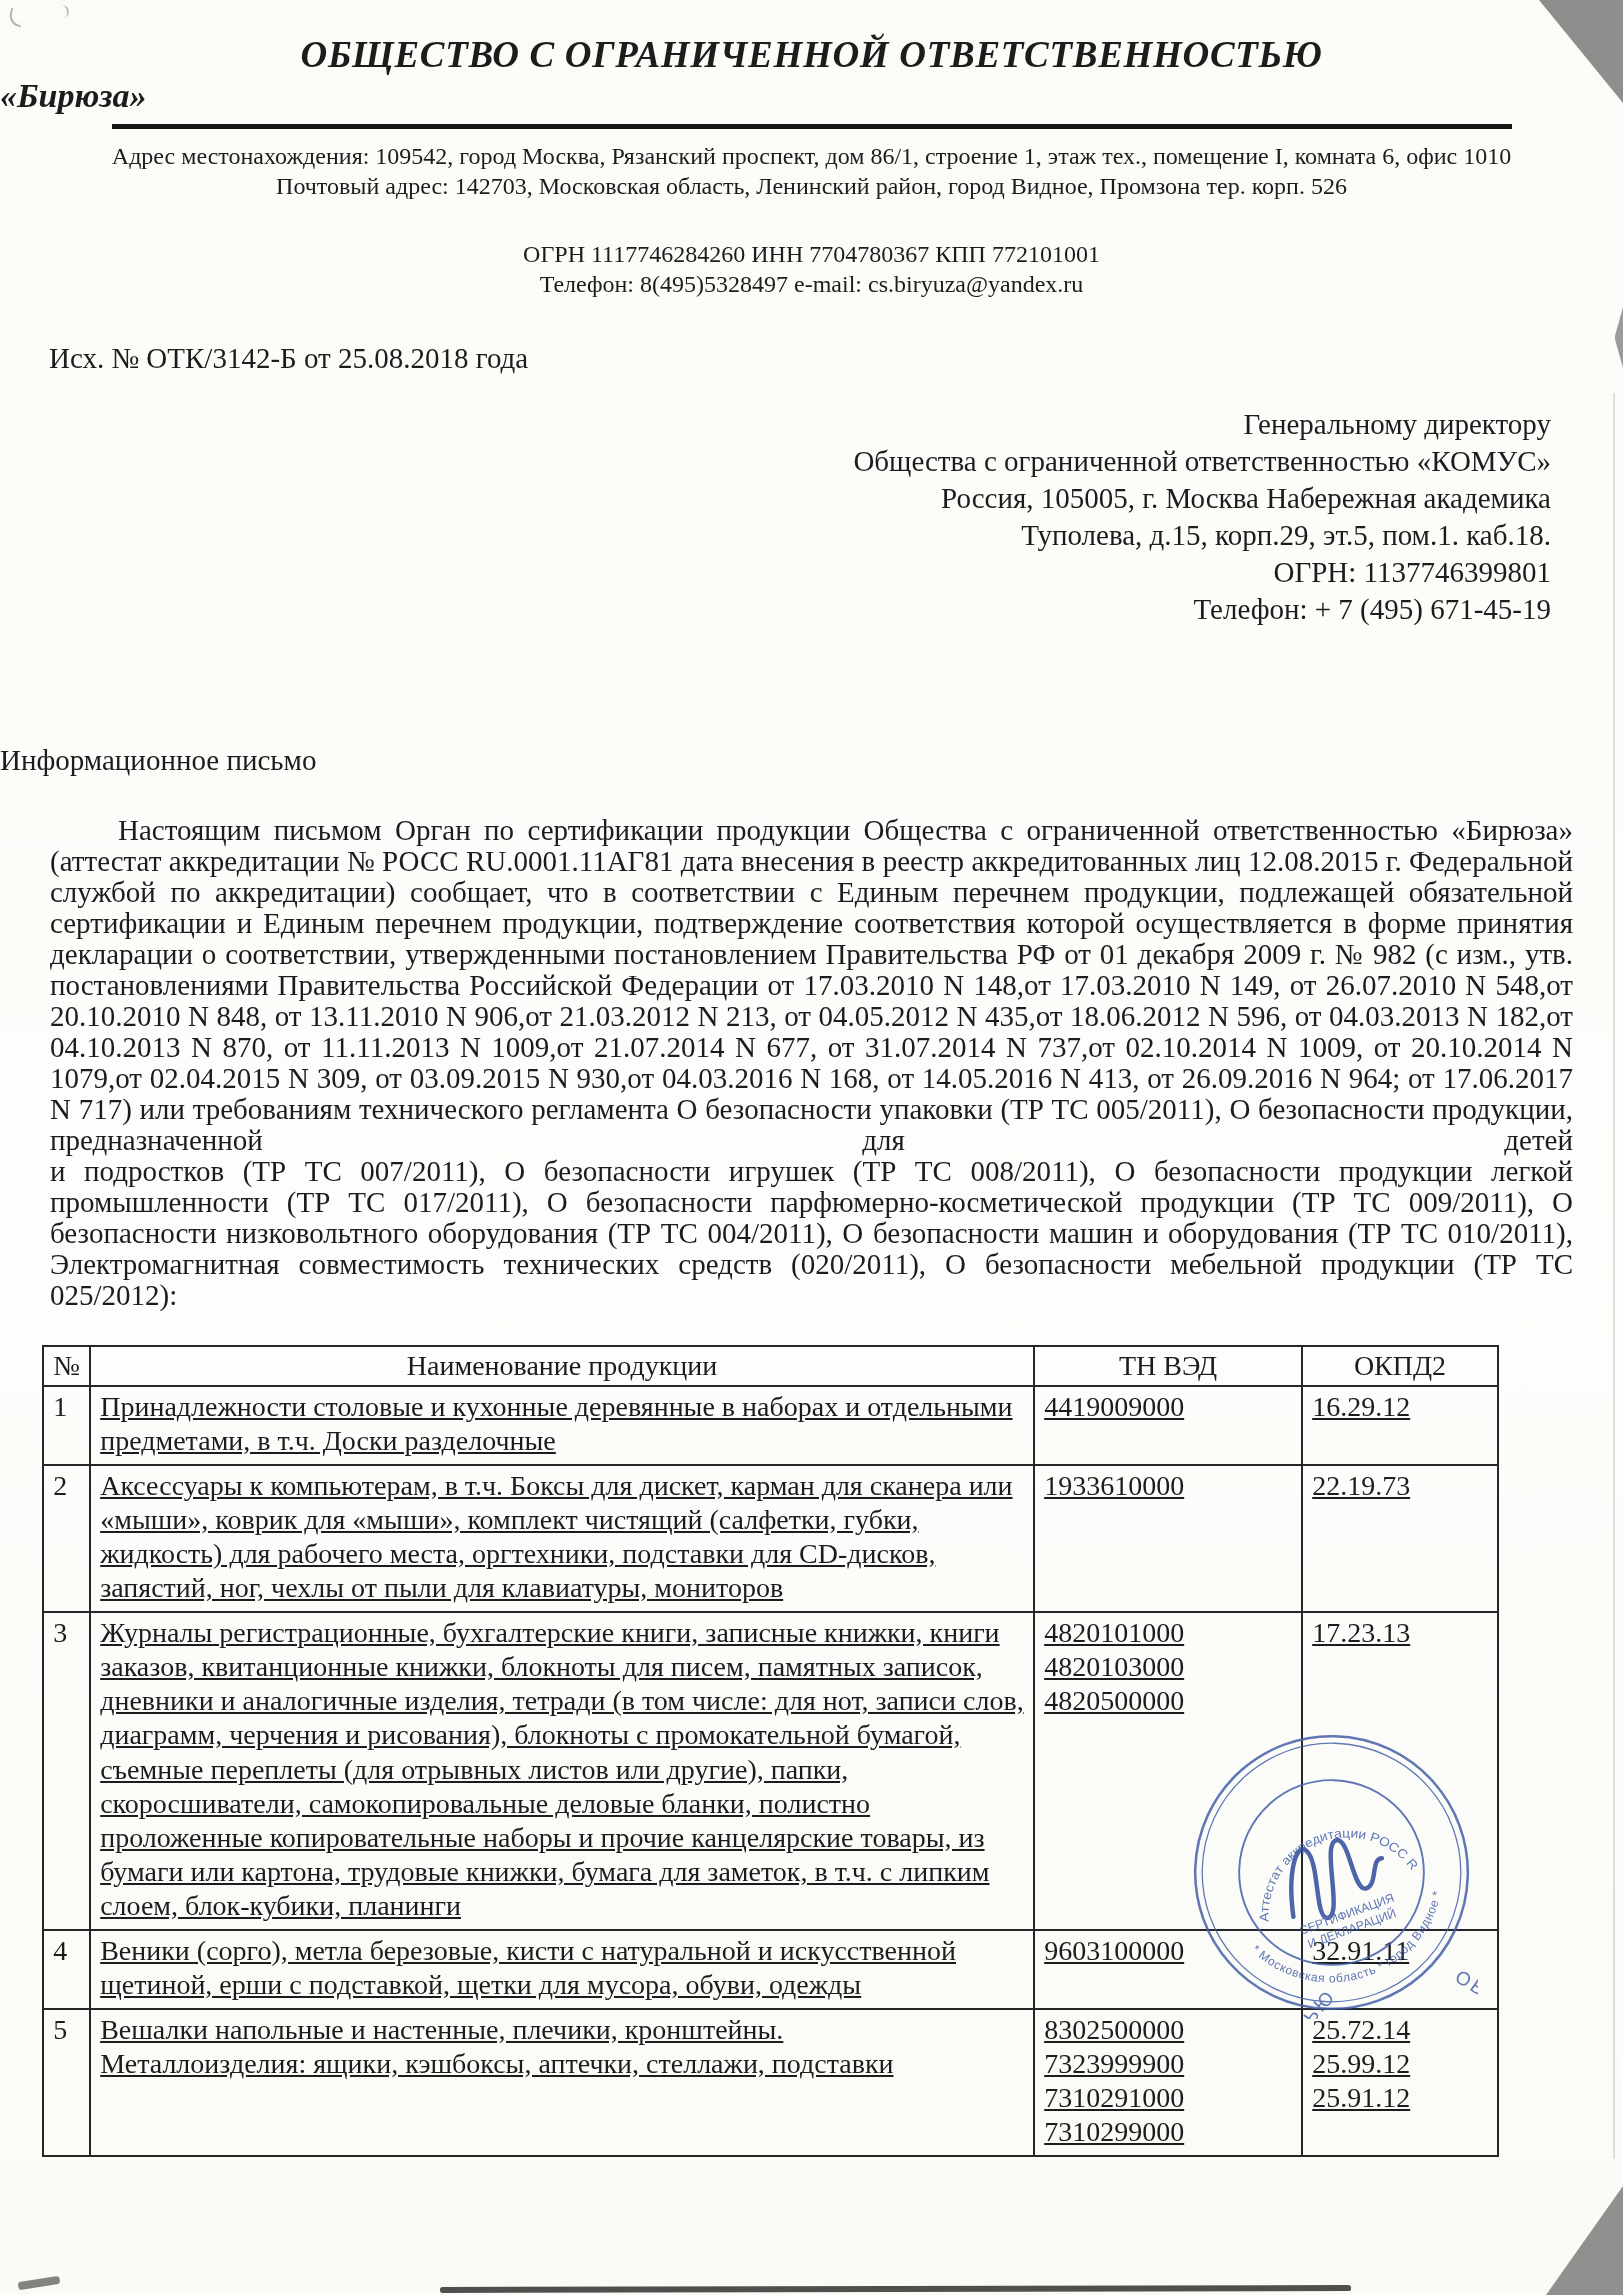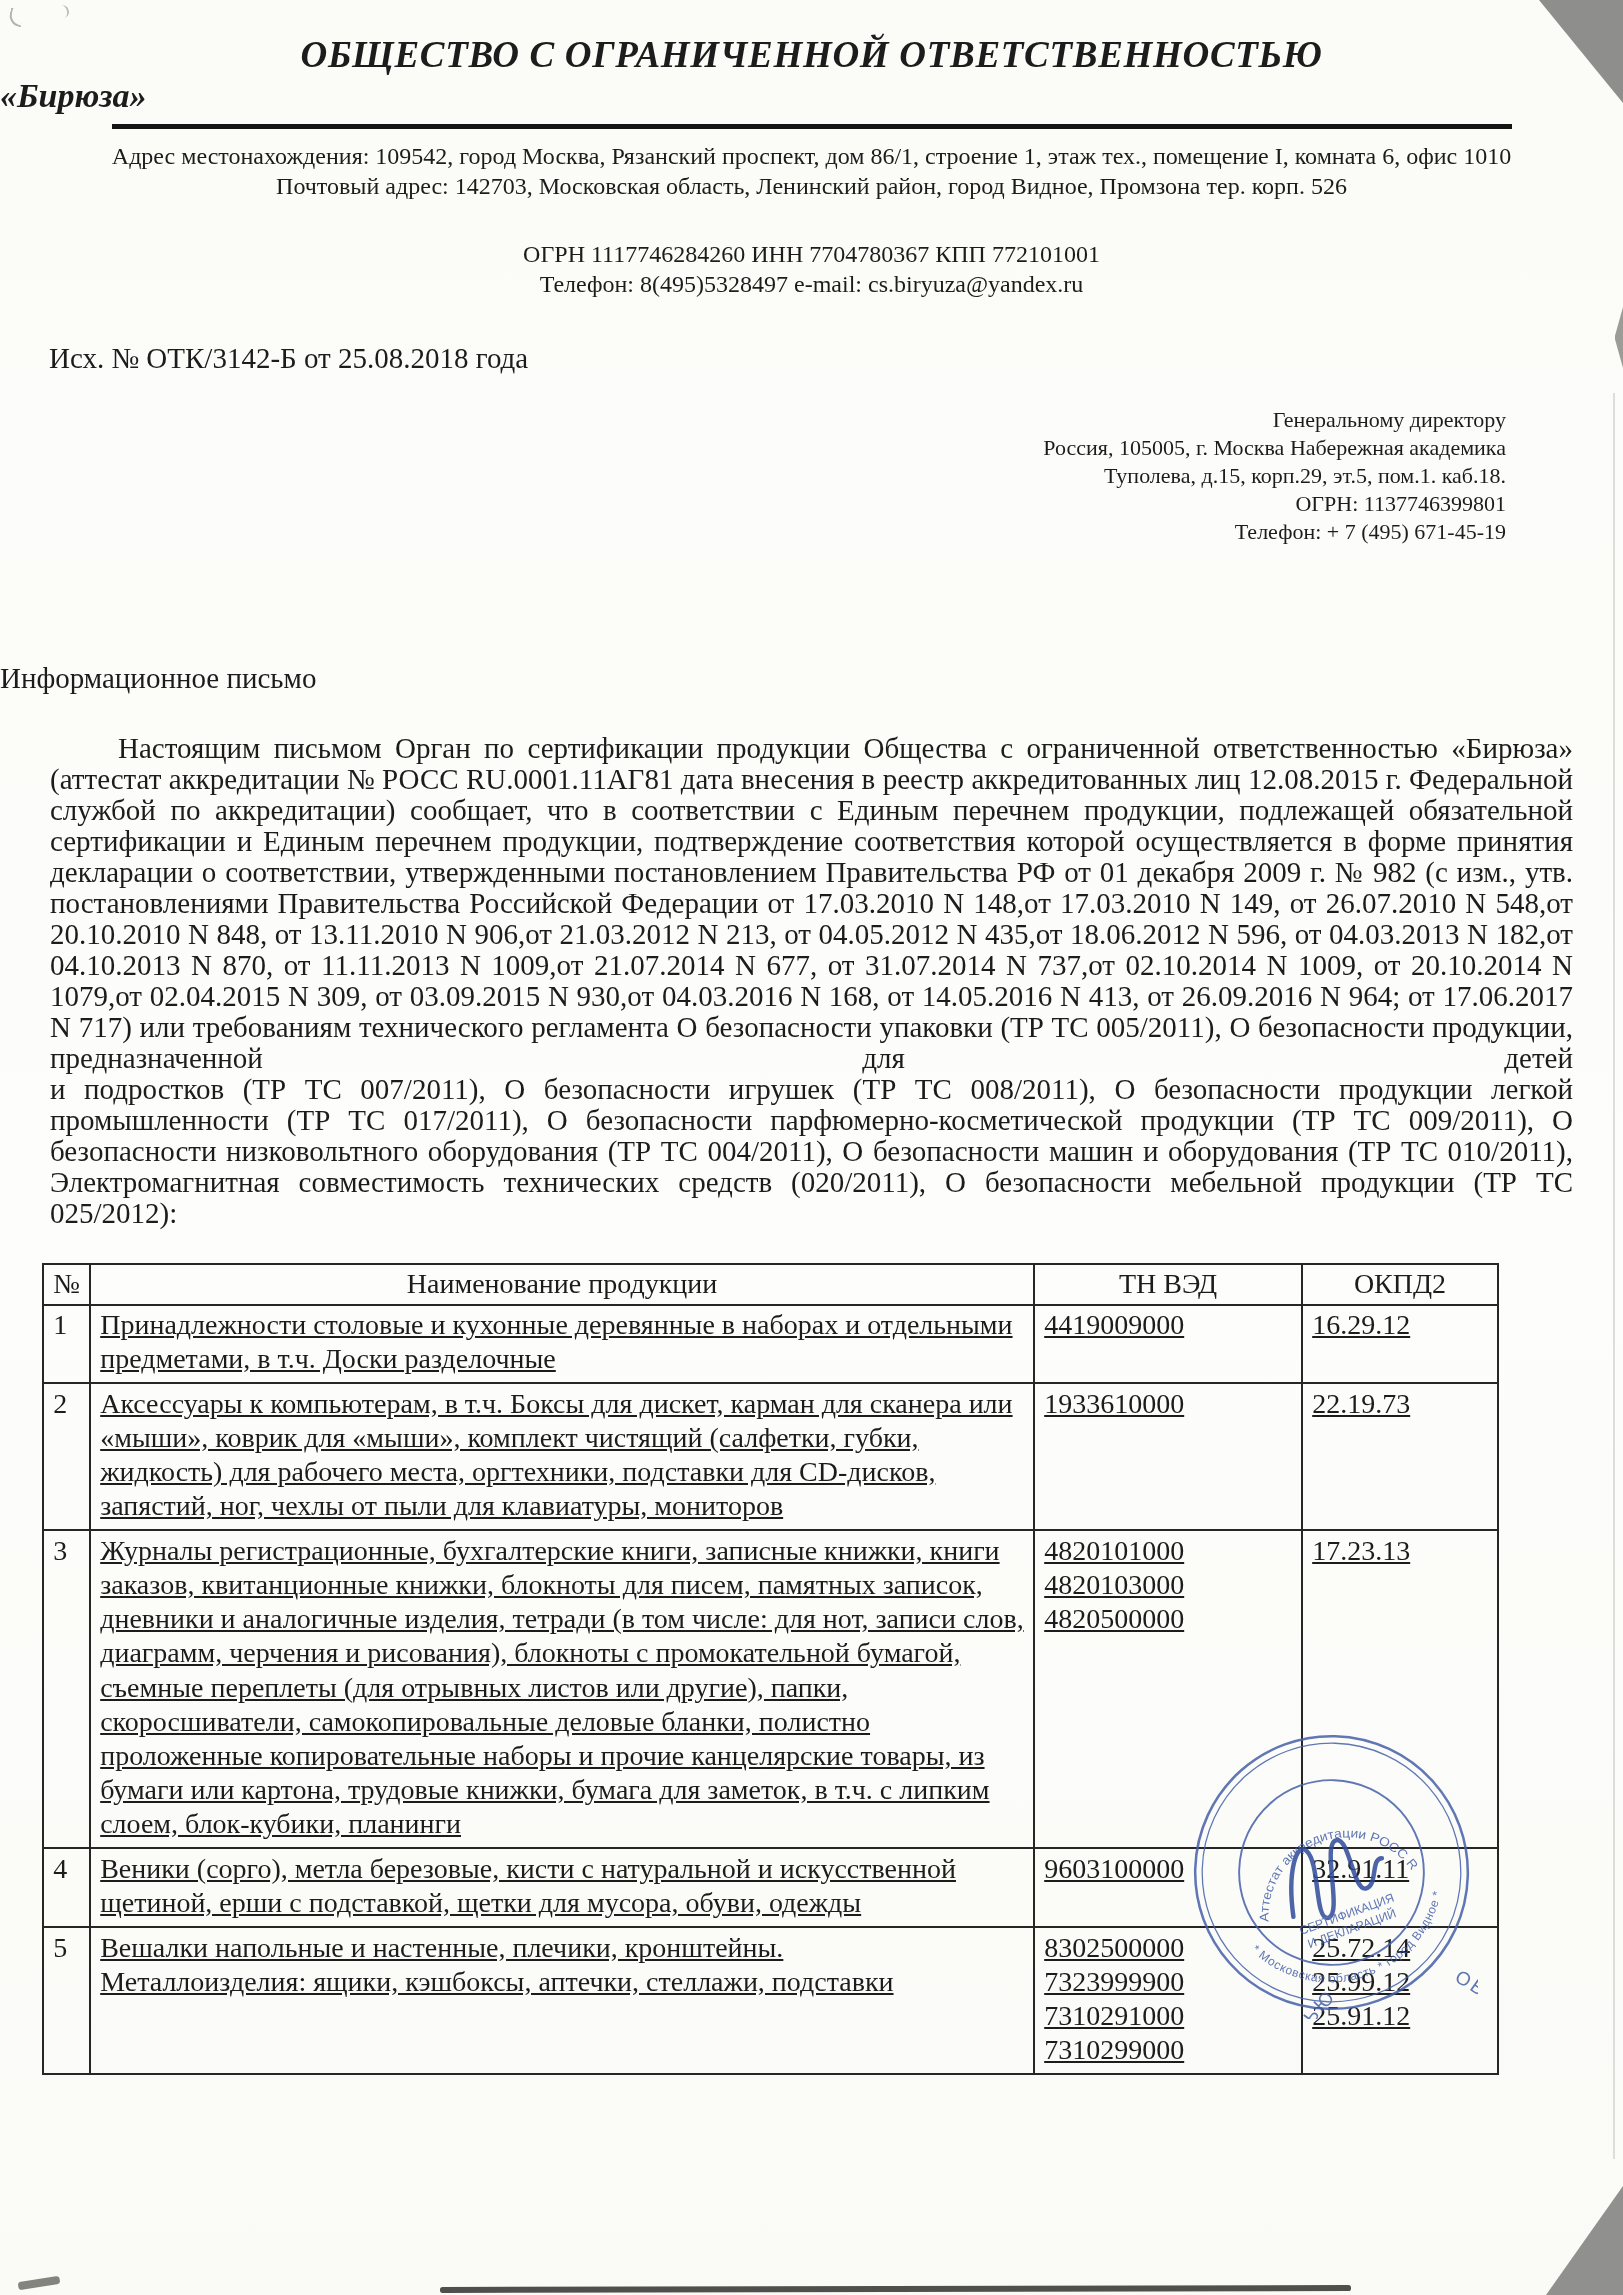--- a/index.html
+++ b/index.html
@@ -46,23 +46,23 @@
   .addr-first { margin-top: 11.8px; }
   .reg-line { margin-top: 38px; }
 
   
   .outref {
     font-size: 29px;
     margin: 43px 0 0 49px;
   }
   .recipient {
     margin-top: 31px;
-    padding-right: 117px;
+    padding-right: 72px;
     text-align: right;
-    font-size: 22px;
+    font-size: 29px;
     line-height: 1.28;
   }
 
   
   .letter-title {
     margin-top: 116px;
     text-align: left;
     font-size: 29px;
   }
   .body-par {
@@ -171,20 +171,21 @@
     <div class="addr addr-first">Адрес местонахождения: 109542, город Москва, Рязанский проспект, дом 86/1, строение 1, этаж тех., помещение I, комната 6, офис 1010</div>
     <div class="addr">Почтовый адрес: 142703, Московская область, Ленинский район, город Видное, Промзона тер. корп. 526</div>
     <div class="addr reg-line">ОГРН 1117746284260 ИНН 7704780367 КПП 772101001</div>
     <div class="addr">Телефон: 8(495)5328497 e-mail: cs.biryuza@yandex.ru</div>
   </header>
 
   <div class="outref">Исх. № ОТК/3142-Б от 25.08.2018 года</div>
 
   <div class="recipient">
     <div>Генеральному директору</div>
+    <div>Общества с ограниченной ответственностью «КОМУС»</div>
     <div>Россия, 105005, г. Москва Набережная академика</div>
     <div>Туполева, д.15, корп.29, эт.5, пом.1. каб.18.</div>
     <div>ОГРН: 1137746399801</div>
     <div>Телефон: + 7 (495) 671-45-19</div>
   </div>
 
   <div class="letter-title">Информационное письмо</div>
   <p class="body-par first">Настоящим письмом Орган по сертификации продукции Общества с ограниченной ответственностью «Бирюза» (аттестат аккредитации № РОСС RU.0001.11АГ81 дата внесения в реестр аккредитованных лиц 12.08.2015 г. Федеральной службой по аккредитации) сообщает, что в соответствии с Единым перечнем продукции, подлежащей обязательной сертификации и Единым перечнем продукции, подтверждение соответствия которой осуществляется в форме принятия декларации о соответствии, утвержденными постановлением Правительства РФ от 01 декабря 2009 г. № 982 (с изм., утв. постановлениями Правительства Российской Федерации от 17.03.2010 N 148,от 17.03.2010 N 149, от 26.07.2010 N 548,от 20.10.2010 N 848, от 13.11.2010 N 906,от 21.03.2012 N 213, от 04.05.2012 N 435,от 18.06.2012 N 596, от 04.03.2013 N 182,от 04.10.2013 N 870, от 11.11.2013 N 1009,от 21.07.2014 N 677, от 31.07.2014 N 737,от 02.10.2014 N 1009, от 20.10.2014 N 1079,от 02.04.2015 N 309, от 03.09.2015 N 930,от 04.03.2016 N 168, от 14.05.2016 N 413, от 26.09.2016 N 964; от 17.06.2017 N 717) или требованиям технического регламента О безопасности упаковки (ТР ТС 005/2011), О безопасности продукции, предназначенной для детей</p>
   <p class="body-par">и подростков (ТР ТС 007/2011), О безопасности игрушек (ТР ТС 008/2011), О безопасности продукции легкой промышленности (ТР ТС 017/2011), О безопасности парфюмерно-косметической продукции (ТР ТС 009/2011), О безопасности низковольтного оборудования (ТР ТС 004/2011), О безопасности машин и оборудования (ТР ТС 010/2011), Электромагнитная совместимость технических средств (020/2011), О безопасности мебельной продукции (ТР ТС 025/2012):</p>
 

